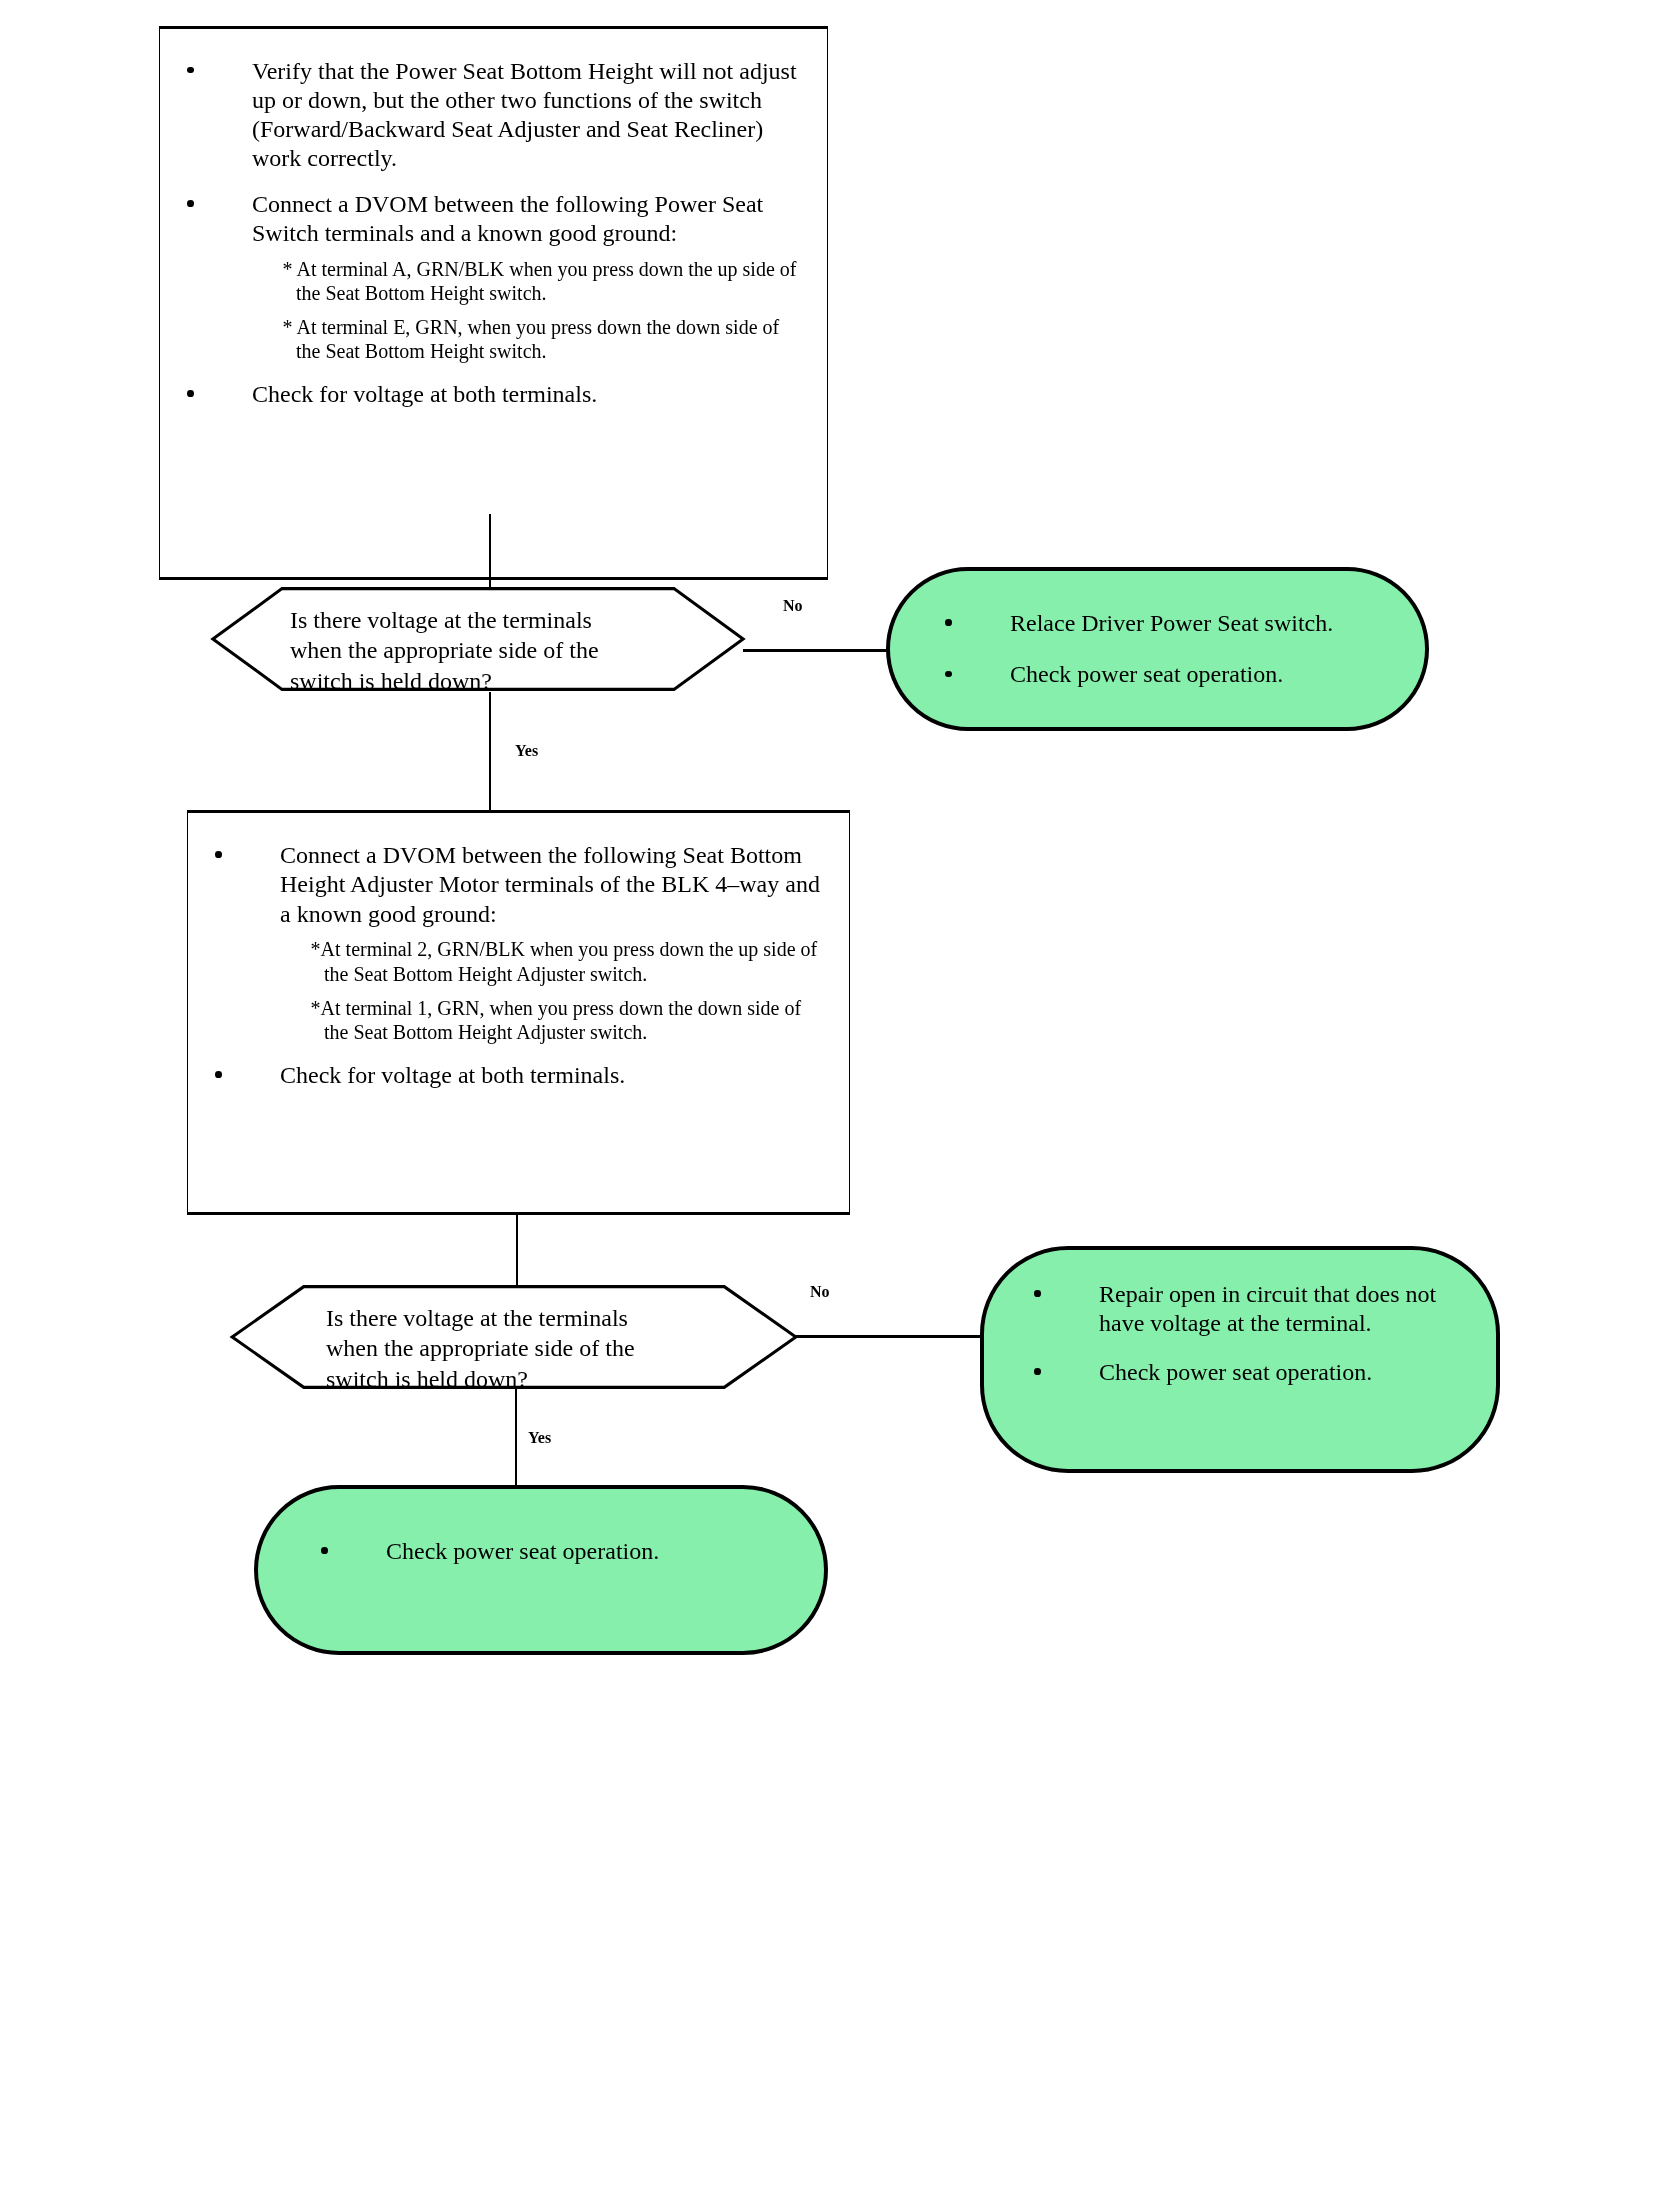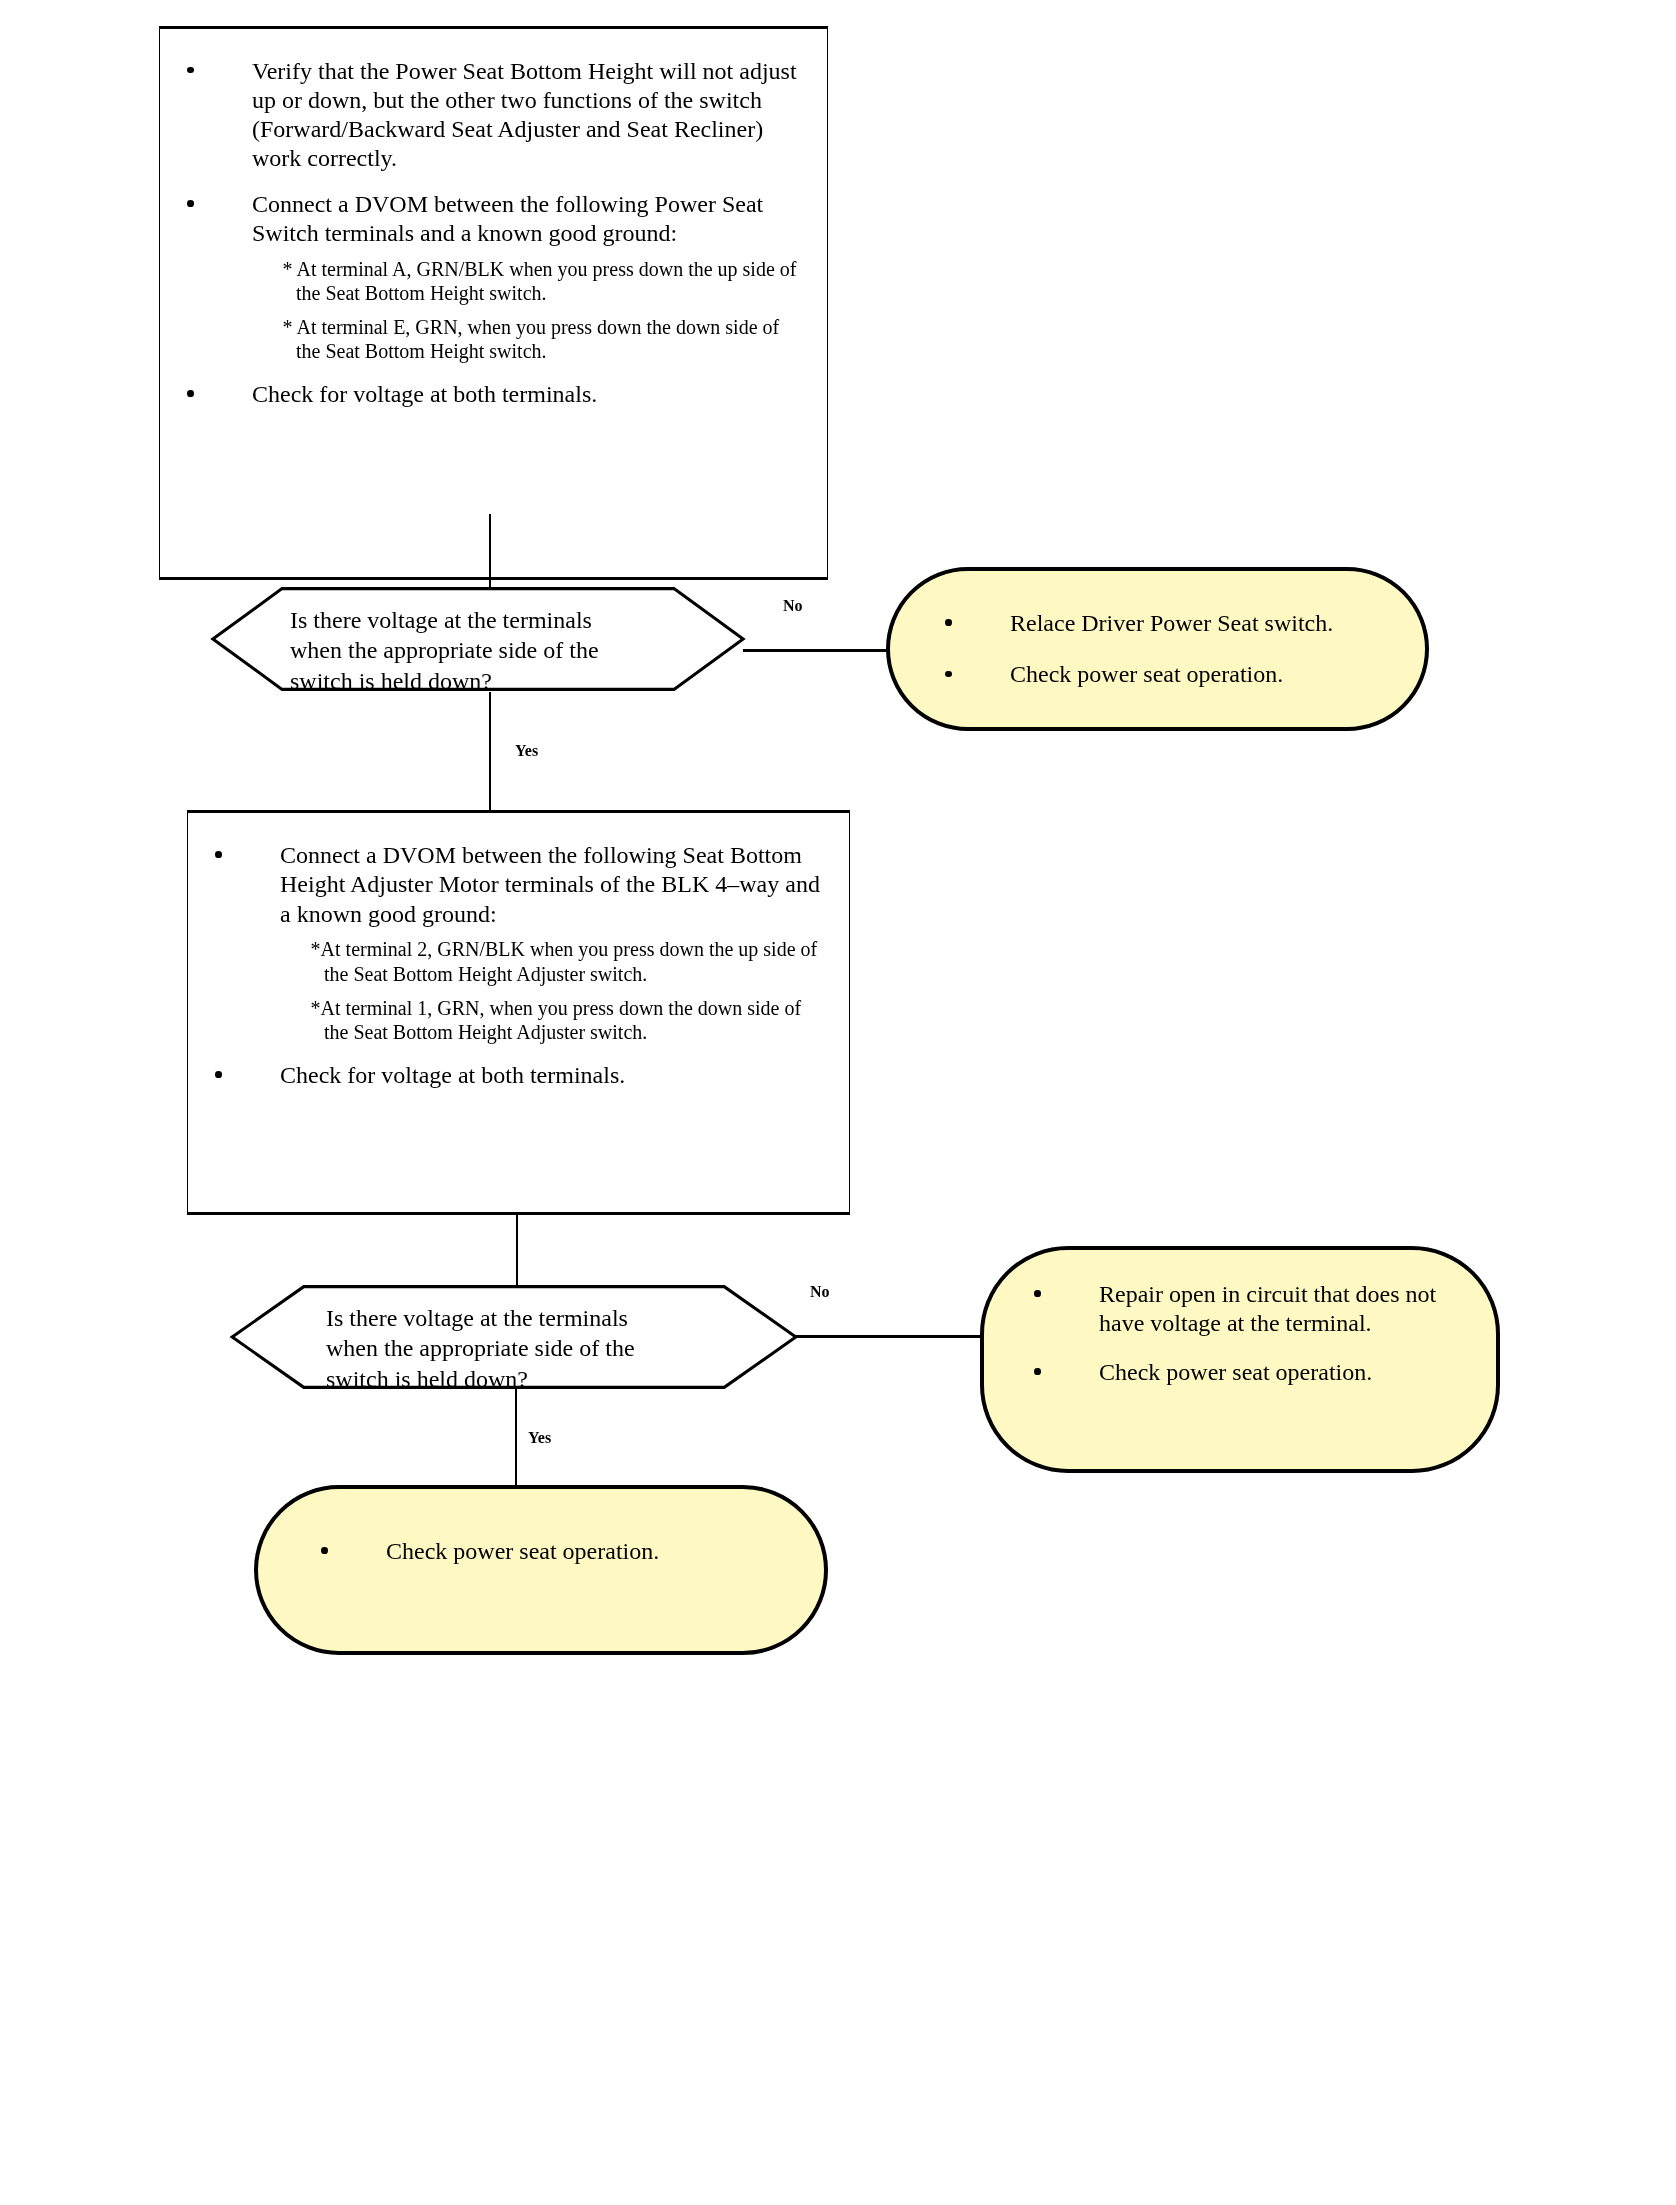--- a/index.html
+++ b/index.html
@@ -86,21 +86,21 @@
   }
   .hex-text {
     position: absolute;
     font-size: 24px;
     line-height: 1.28;
   }
 
   
   .stadium {
     position: absolute;
-    background: #fef9c3;
+    background: #86efac;
     border: 4.3px solid #000000;
     box-sizing: border-box;
   }
 
   
   .vline {
     position: absolute;
     background: #000000;
     width: 1.8px;
   }

